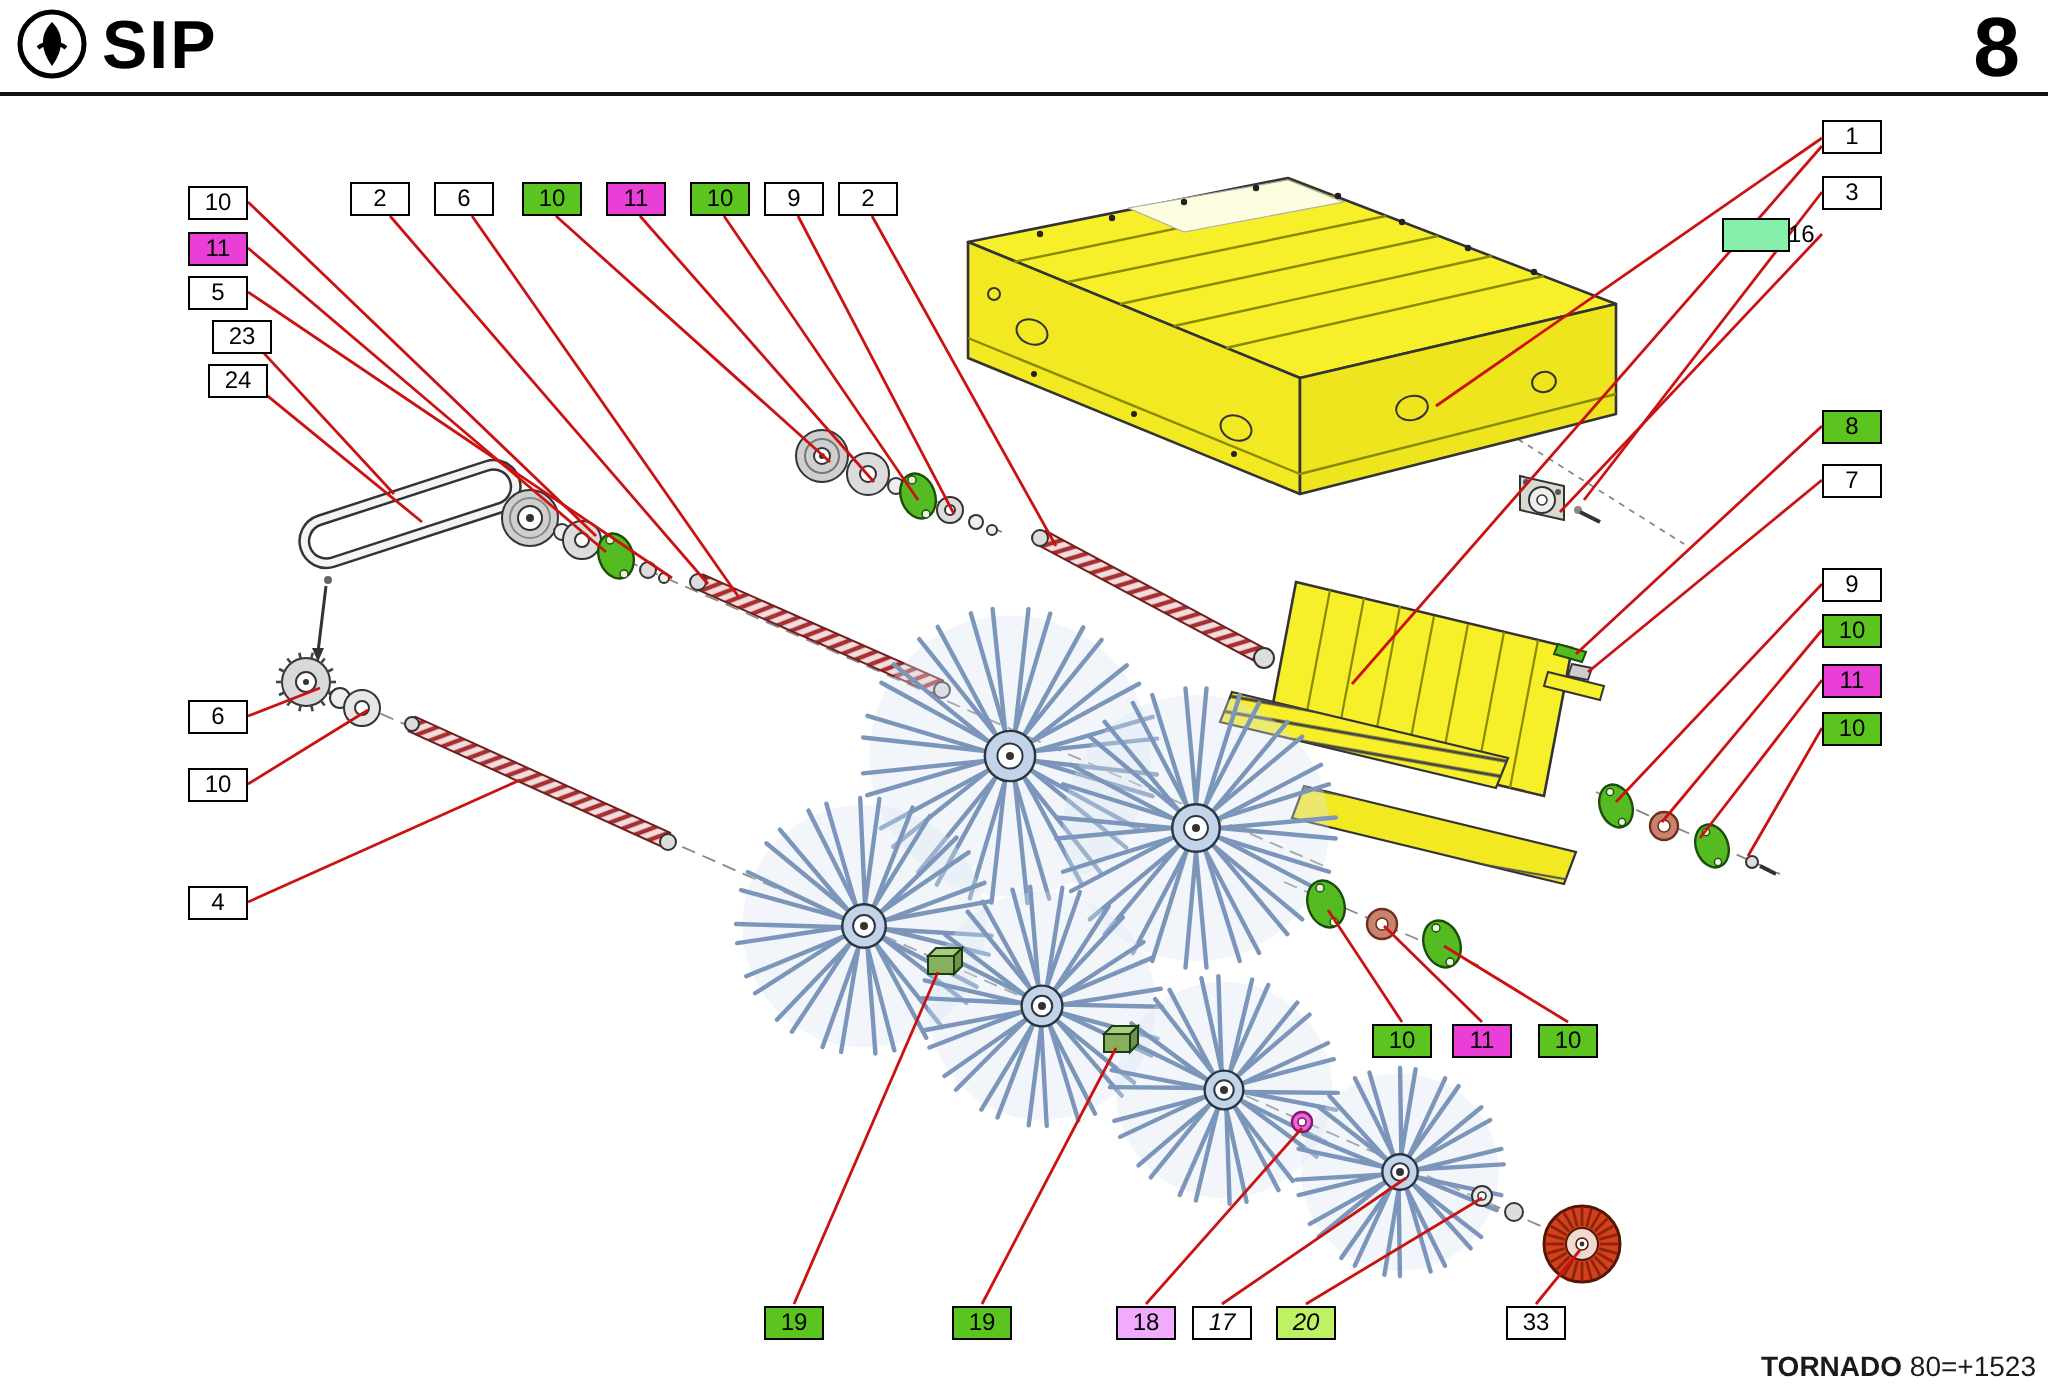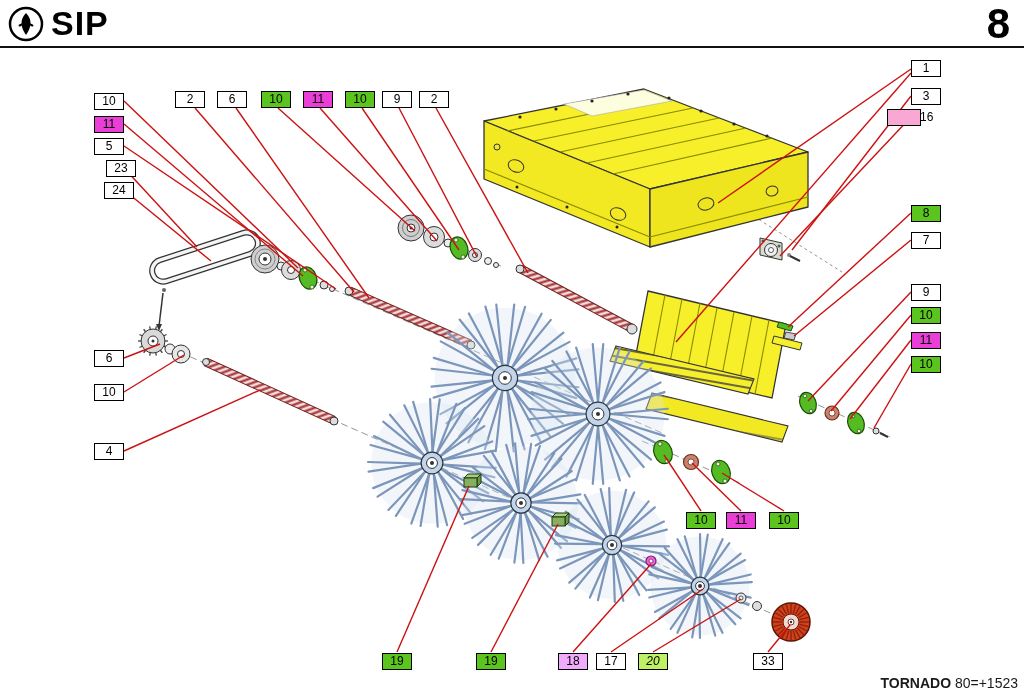--- a/index.html
+++ b/index.html
@@ -1,18 +1,18 @@
 <!DOCTYPE html>
 <html><head>
 <meta charset="utf-8">
 <style>
   html,body{margin:0;padding:0;background:#fff;}
   .page{position:relative;width:1024px;height:694px;background:#fff;overflow:hidden;
         font-family:"Liberation Sans",sans-serif;}
-  .brand{position:absolute;left:8px;top:4px;display:flex;align-items:center;gap:7px;}
+  .brand{position:absolute;left:8px;top:4px;display:flex;gap:7px;}
   .brand-text{font-size:34px;font-weight:bold;color:#000;letter-spacing:1px;}
   .page-number{position:absolute;right:14px;top:0px;font-size:42px;font-weight:bold;color:#000;}
   .header-rule{position:absolute;left:0;top:46px;width:1024px;height:2px;background:#111;}
   .footer{position:absolute;right:6px;bottom:3px;font-size:14px;color:#1a1a1a;}
   .footer .model{font-weight:bold;margin-left:40px;}
   svg.diagram{position:absolute;left:0;top:0;}
   #label-layer{position:absolute;left:0;top:0;width:1024px;height:694px;pointer-events:none;}
   .label{position:absolute;width:30px;height:17px;box-sizing:border-box;border:1px solid #000;
          background:#fff;font-size:12px;line-height:15px;text-align:center;color:#000;}
 </style>
@@ -539,34 +539,34 @@
       <div class="label" style="left: 94px; top: 442.5px; background: rgb(255, 255, 255);">4</div>
       <div class="label" style="left: 175px; top: 90.5px; background: rgb(255, 255, 255);">2</div>
       <div class="label" style="left: 217px; top: 90.5px; background: rgb(255, 255, 255);">6</div>
       <div class="label" style="left: 261px; top: 90.5px; background: rgb(91, 196, 30);">10</div>
       <div class="label" style="left: 303px; top: 90.5px; background: rgb(234, 63, 214);">11</div>
       <div class="label" style="left: 345px; top: 90.5px; background: rgb(91, 196, 30);">10</div>
       <div class="label" style="left: 382px; top: 90.5px; background: rgb(255, 255, 255);">9</div>
       <div class="label" style="left: 419px; top: 90.5px; background: rgb(255, 255, 255);">2</div>
       <div class="label" style="left: 911px; top: 59.5px; background: rgb(255, 255, 255);">1</div>
       <div class="label" style="left: 911px; top: 87.5px; background: rgb(255, 255, 255);">3</div>
-      <div class="label" style="left: 887px; top: 108.5px; background: #f9a8d4; padding-left: 32px;">16</div>
+      <div class="label" style="left: 861px; top: 108.5px; background: #86efac; padding-left: 32px;">16</div>
       <div class="label" style="left: 911px; top: 204.5px; background: rgb(91, 196, 30);">8</div>
       <div class="label" style="left: 911px; top: 231.5px; background: rgb(255, 255, 255);">7</div>
       <div class="label" style="left: 911px; top: 283.5px; background: rgb(255, 255, 255);">9</div>
       <div class="label" style="left: 911px; top: 306.5px; background: rgb(91, 196, 30);">10</div>
       <div class="label" style="left: 911px; top: 331.5px; background: rgb(234, 63, 214);">11</div>
       <div class="label" style="left: 911px; top: 355.5px; background: rgb(91, 196, 30);">10</div>
       <div class="label" style="left: 686px; top: 511.5px; background: rgb(91, 196, 30);">10</div>
       <div class="label" style="left: 726px; top: 511.5px; background: rgb(234, 63, 214);">11</div>
       <div class="label" style="left: 769px; top: 511.5px; background: rgb(91, 196, 30);">10</div>
       <div class="label" style="left: 382px; top: 652.5px; background: rgb(91, 196, 30);">19</div>
       <div class="label" style="left: 476px; top: 652.5px; background: rgb(91, 196, 30);">19</div>
       <div class="label" style="left: 558px; top: 652.5px; background: #f0abfc;">18</div>
-      <div class="label" style="left: 596px; top: 652.5px; background: rgb(255, 255, 255);">17</div>
+      <div class="label" style="left: 596px; top: 652.5px; background: rgb(255, 255, 255); font-style: italic;">17</div>
       <div class="label" style="left: 638px; top: 652.5px; background: #bef264; font-style: italic;">20</div>
       <div class="label" style="left: 753px; top: 652.5px; background: rgb(255, 255, 255);">33</div>
     </div>
 
   <div class="footer">
     <span class="model">TORNADO</span>
     <span class="code">80=+1523</span>
   </div>
 
 </div>

